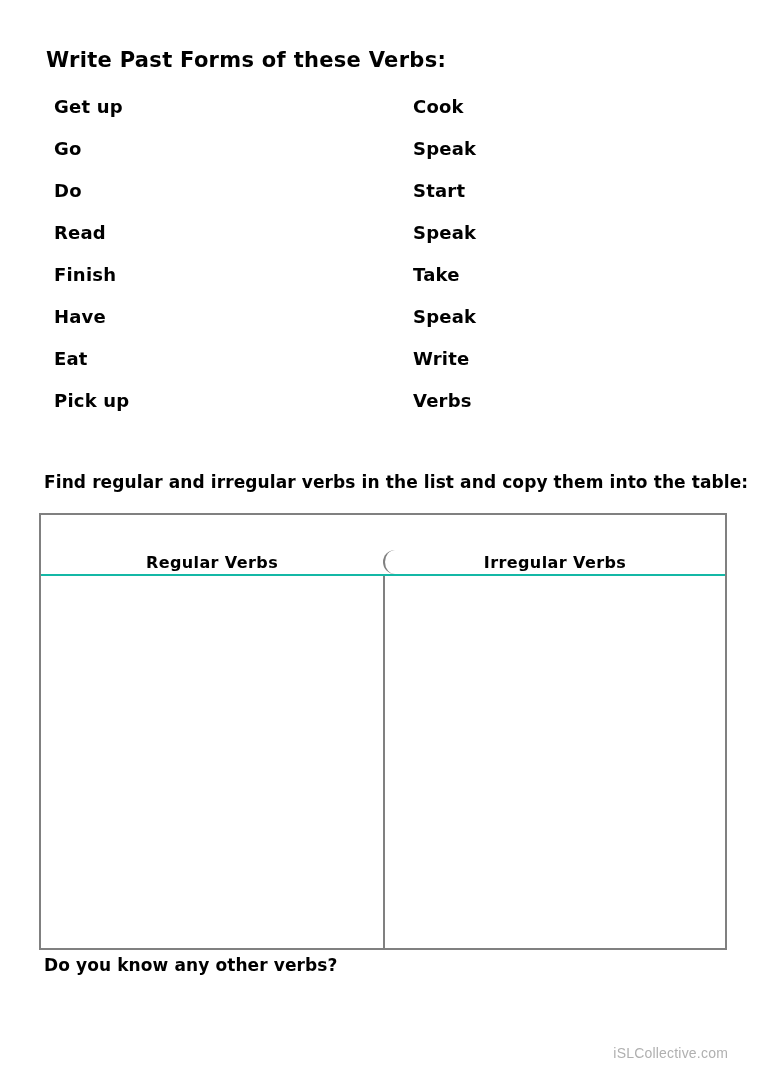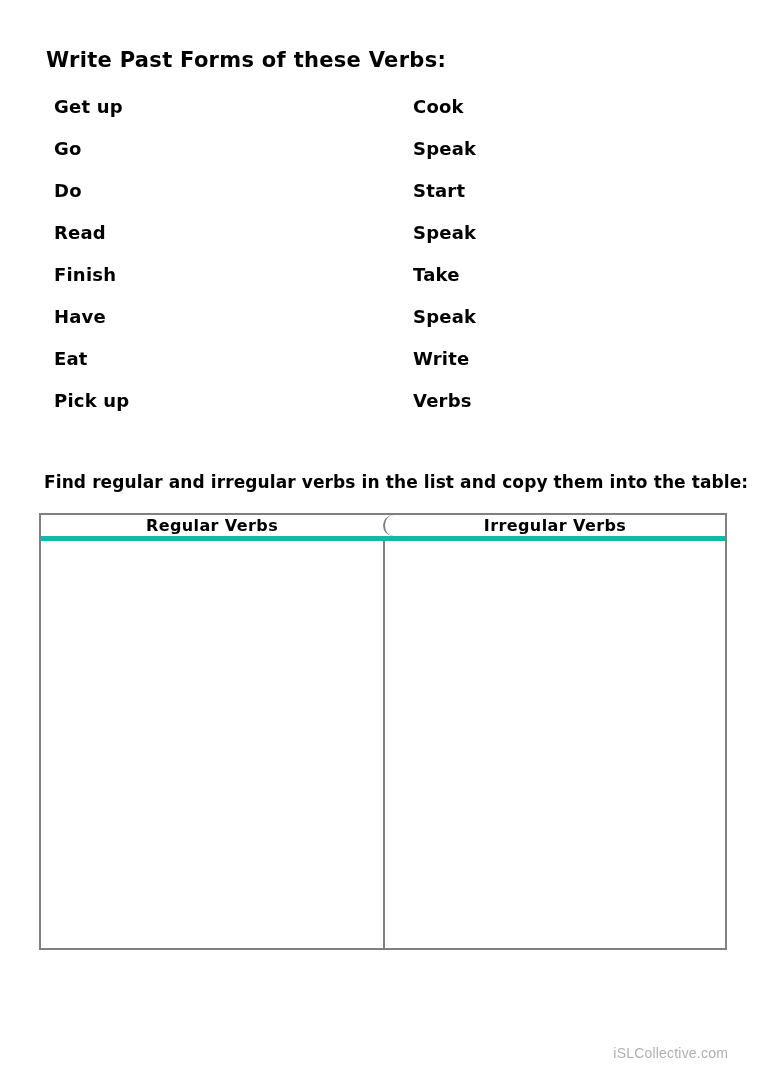--- a/index.html
+++ b/index.html
@@ -78,22 +78,23 @@
     height: 437px;
     border: 2px solid #808080;
     box-sizing: border-box;
     display: flex;
     flex-direction: column;
     background: #ffffff;
   }
   .table-head-row {
     display: flex;
     height: 26px;
-    border-bottom: 5px solid #14b8a6;
-    box-sizing: border-box;
+    border-bottom: 2px solid #14b8a6;
+    box-sizing: border-box;
+    margin-top: 35px;
   }
   .table-body-row {
     display: flex;
     flex: 1;
   }
   .col-regular {
     width: 342px;
     box-sizing: border-box;
   }
   .col-irregular {
@@ -184,16 +185,17 @@
       <div class="col-irregular table-header-cell">Irregular Verbs</div>
     </div>
 
     <div class="table-body-row">
       <div class="col-regular table-answer-cell"></div>
       <div class="col-irregular table-answer-cell"></div>
     </div>
 
   </div>
 
+  <div class="footer-question">Do you know any other verbs?</div>
 
   <div class="watermark">iSLCollective.com</div>
 
 </div>
 
 </body></html>

